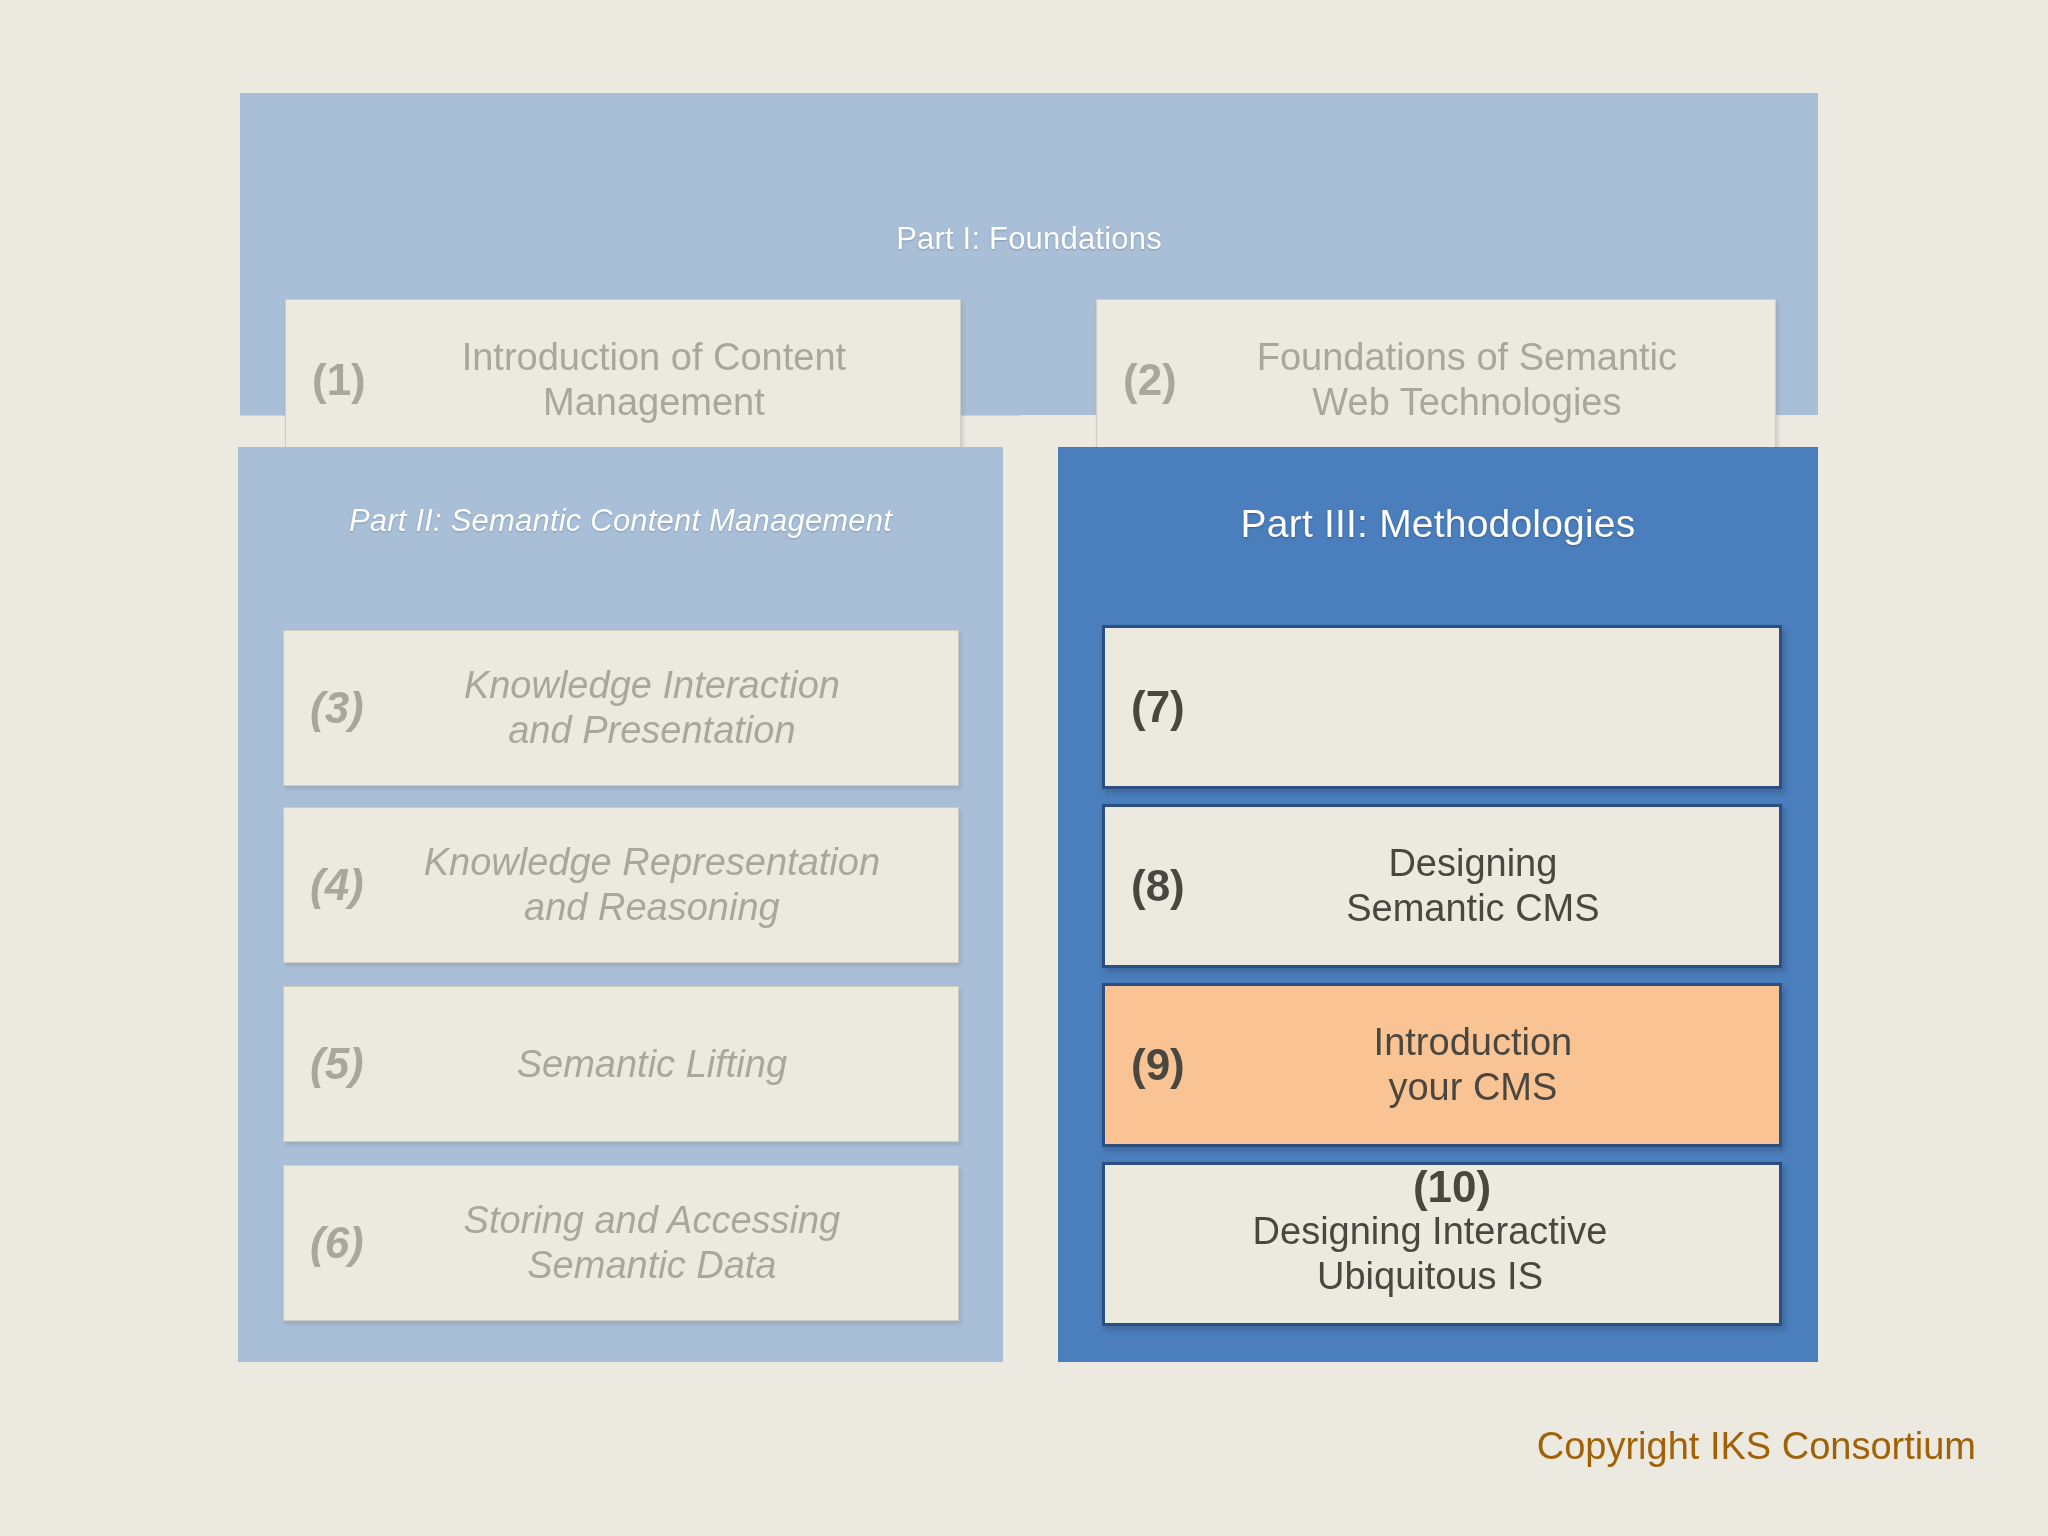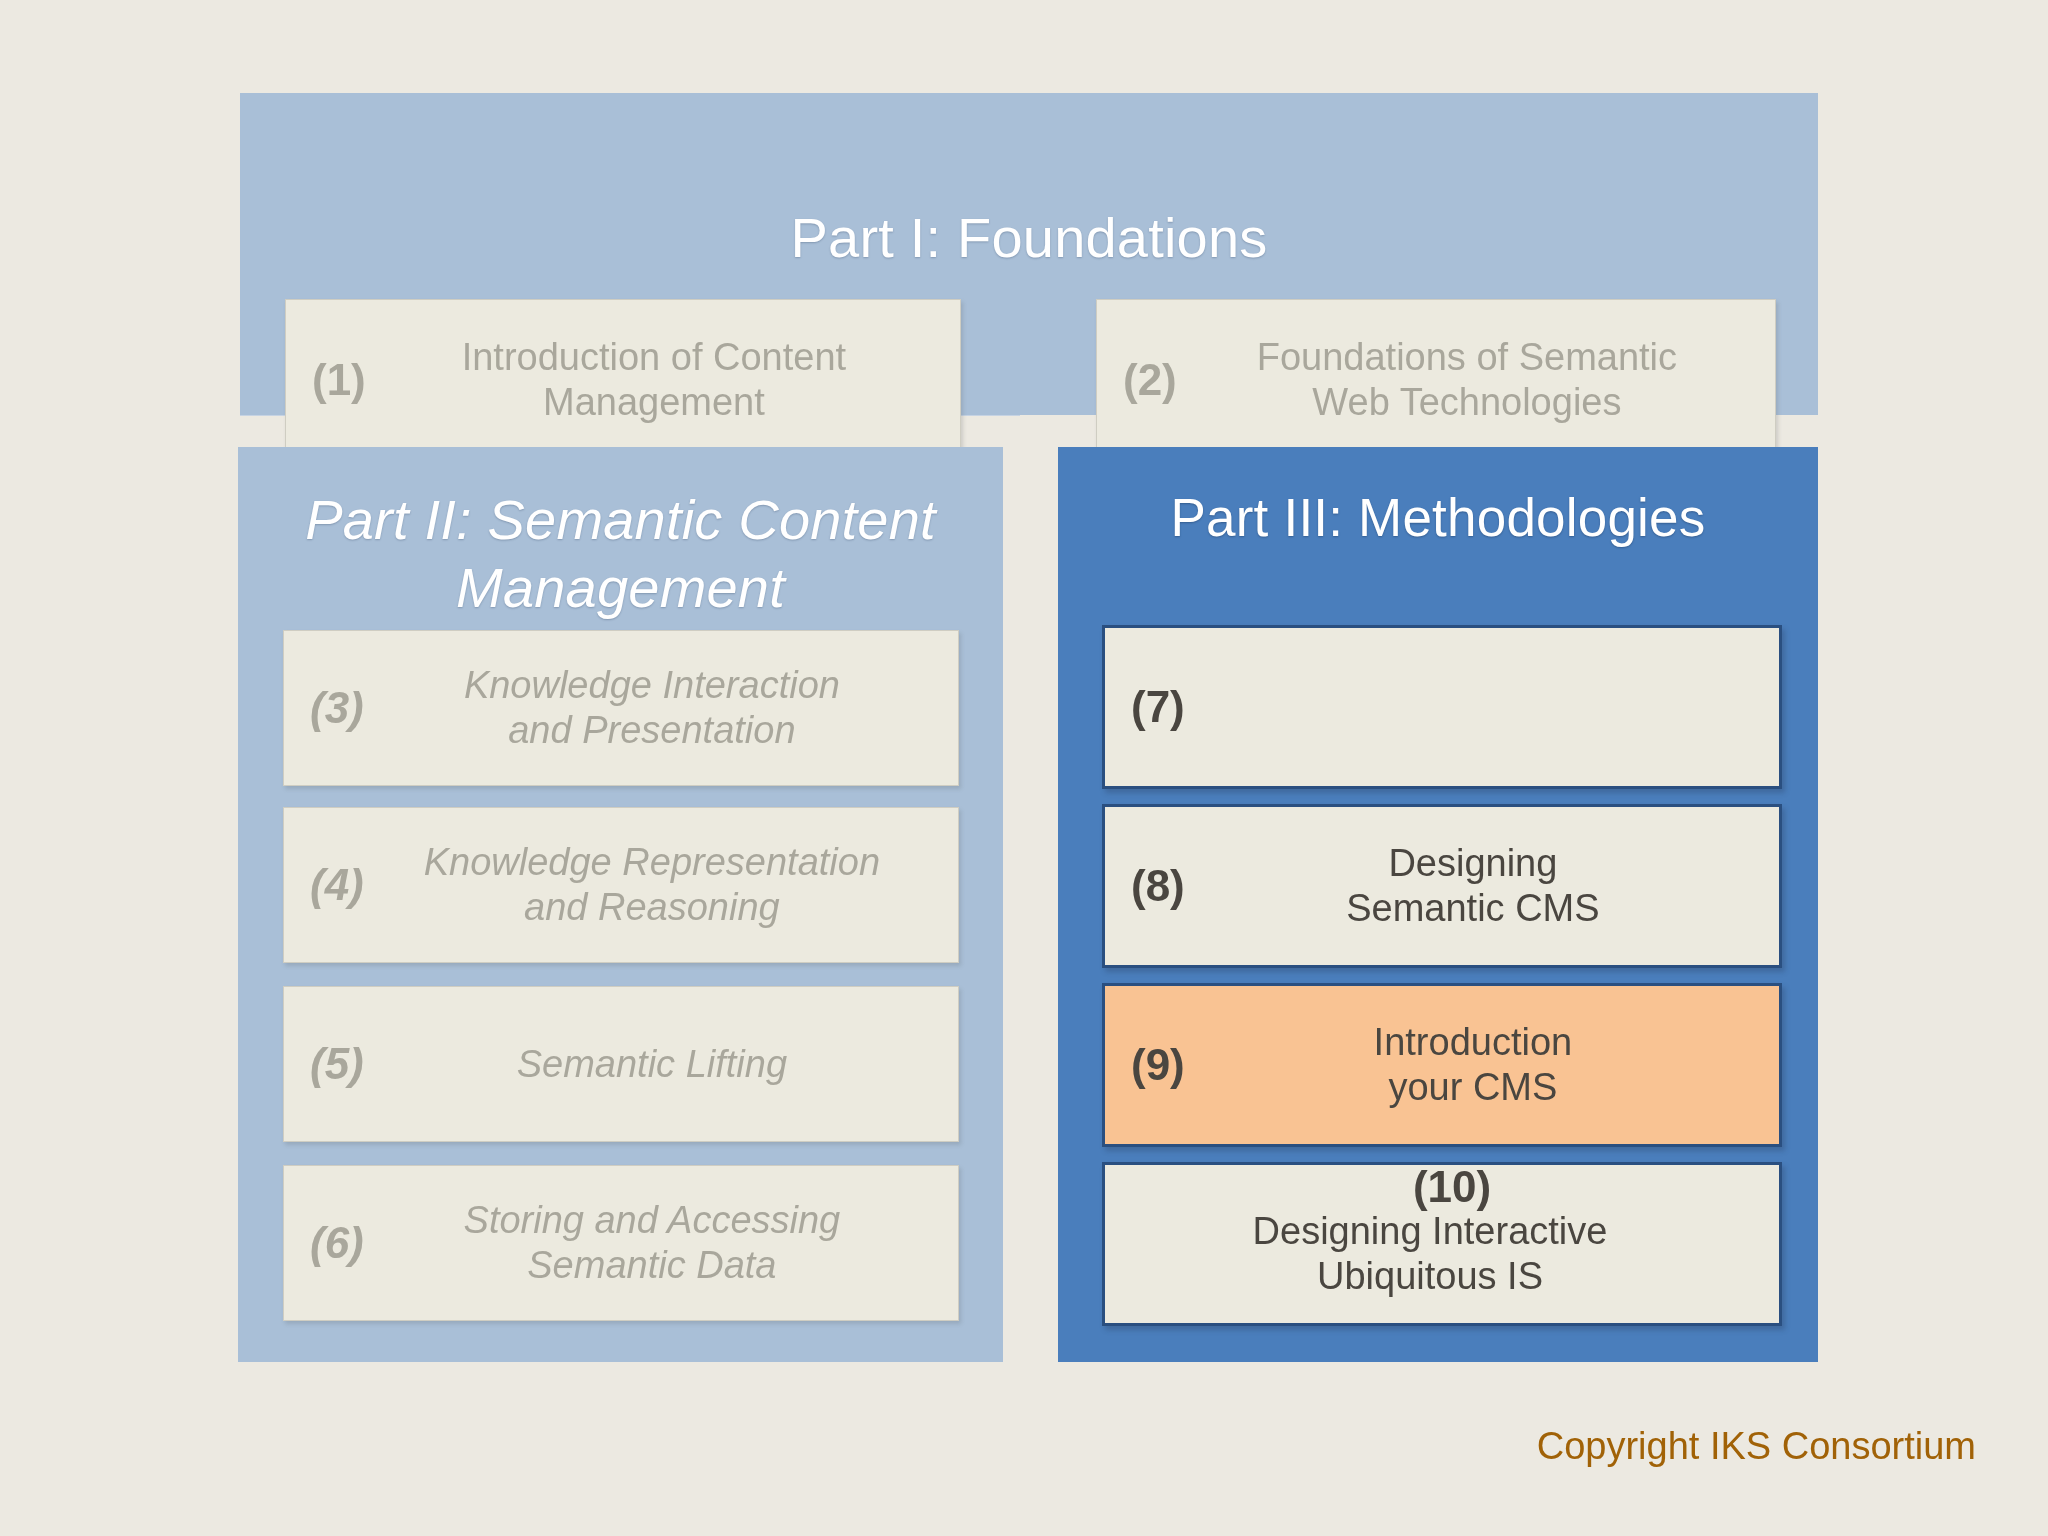--- a/index.html
+++ b/index.html
@@ -42,25 +42,27 @@
     left: 0;
     right: 0;
     text-align: center;
     color: #ffffff;
     font-weight: 400;
     letter-spacing: .2px;
     line-height: 1.22;
     text-shadow: 0 1px 2px rgba(40,60,90,.30);
   }
   .part-title.pale {
-    font-size: 56px;
+    font-size: 31px;
+    margin-top: 16px;
   }
   .part-title.strong {
-    font-size: 53px;
+    font-size: 39px;
     text-shadow: 0 1px 2px rgba(20,45,80,.40);
+    margin-top: 14px;
   }
 
   
   .chapter {
     position: absolute;
     box-sizing: border-box;
     background: #eceadf;
     display: flex;
     align-items: center;
     box-shadow: 2px 3px 4px rgba(90,95,100,.22);

